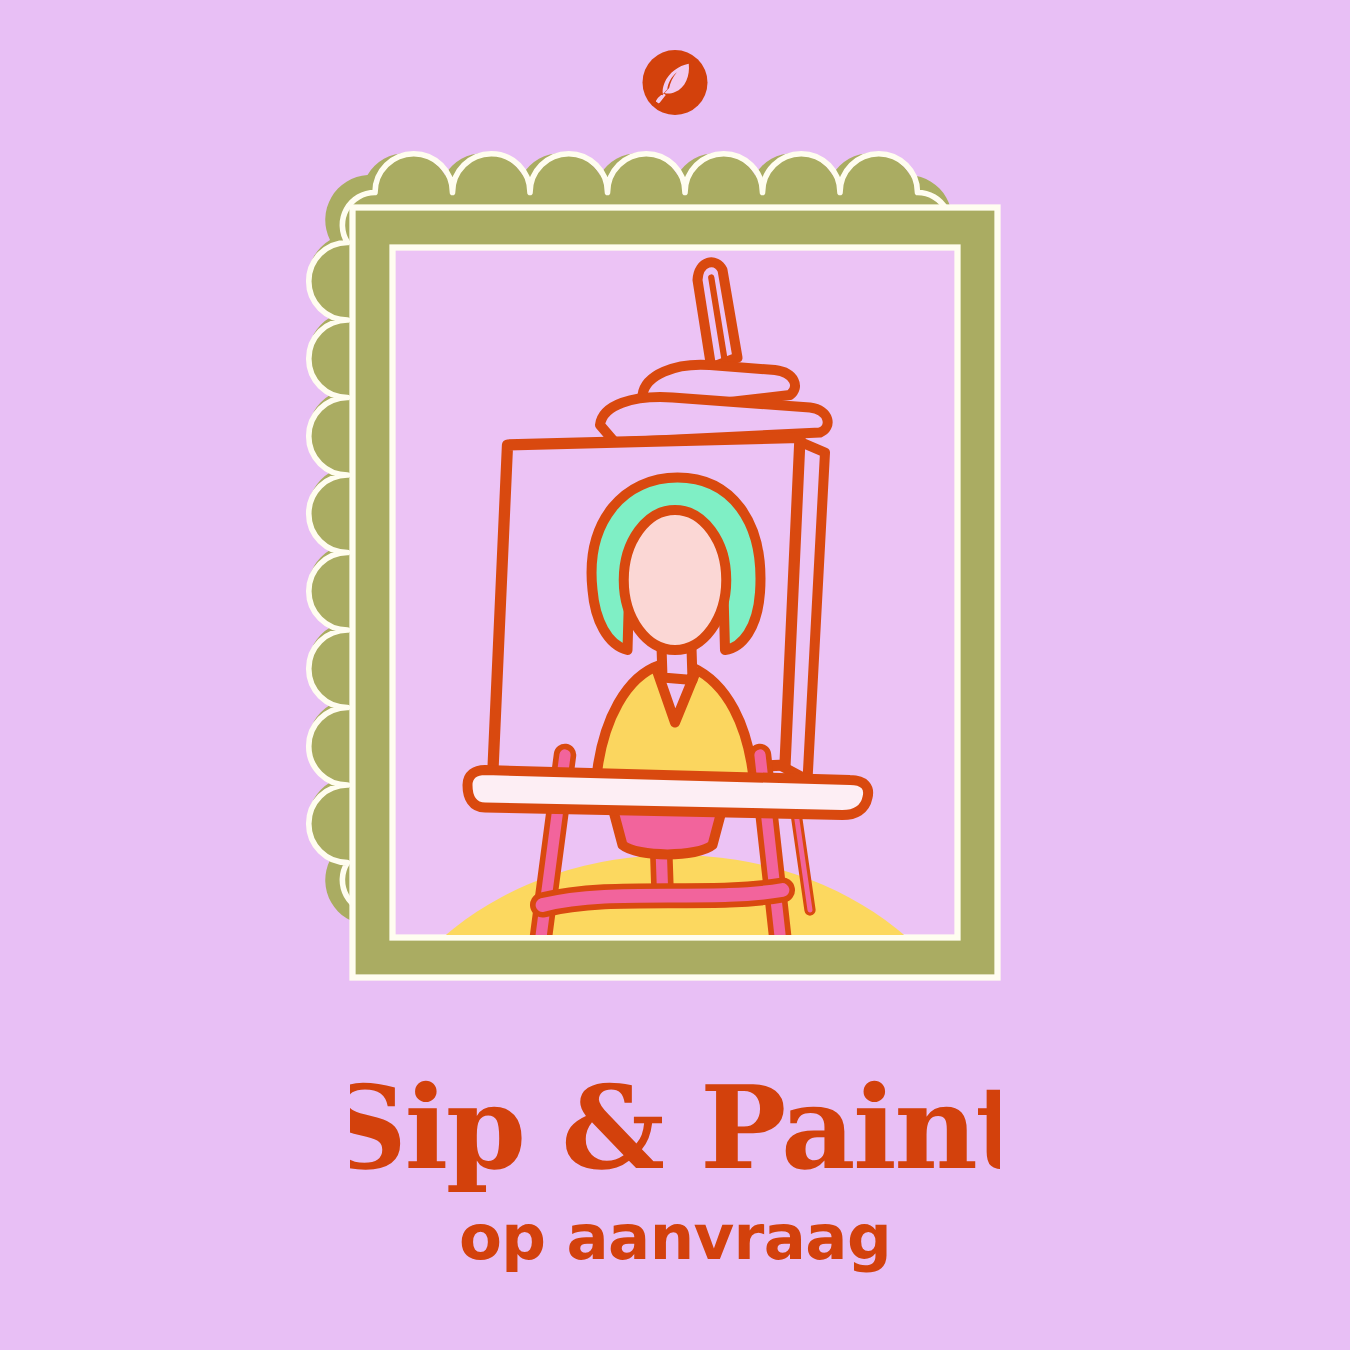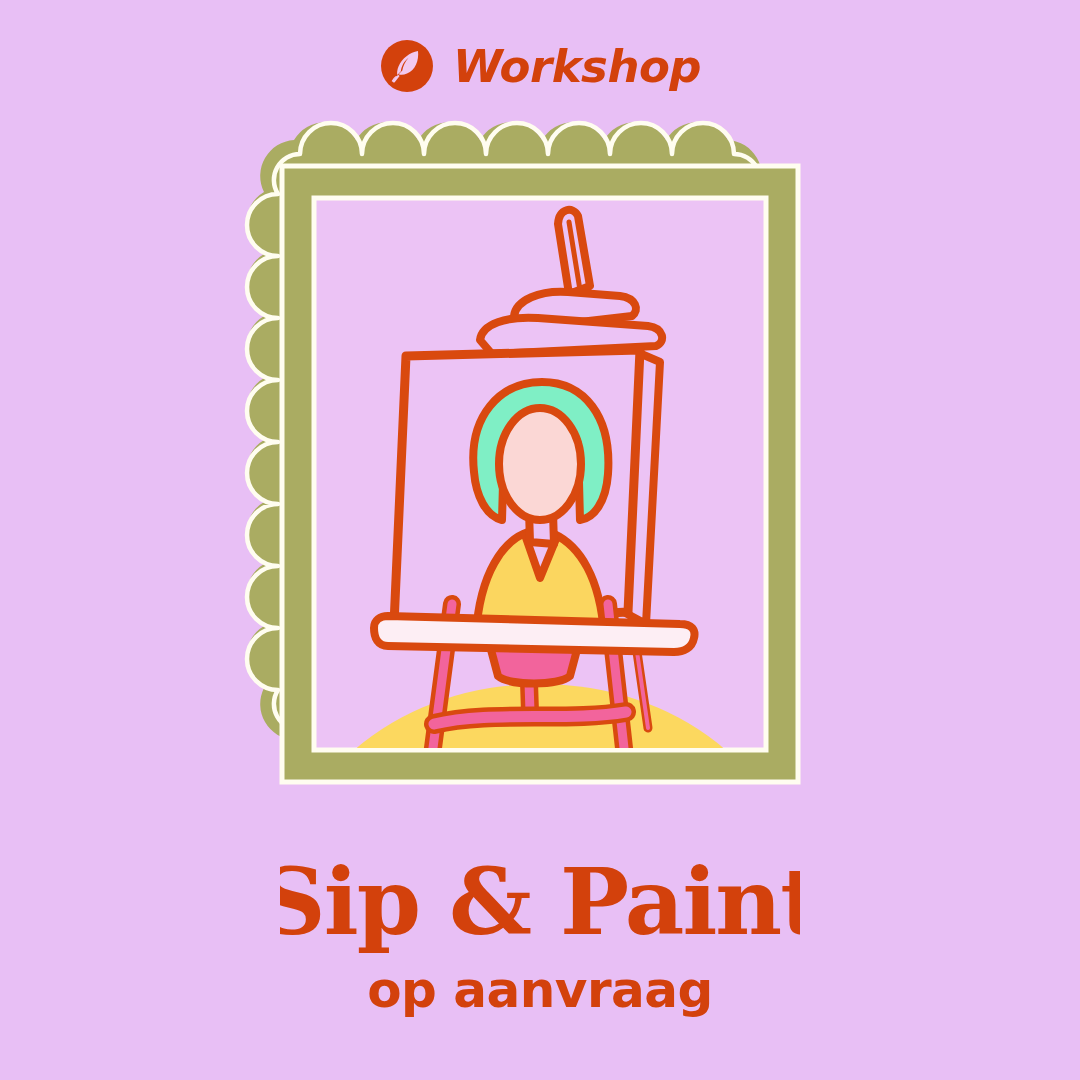--- a/index.html
+++ b/index.html
@@ -96,21 +96,20 @@
 
 <div class="poster">
 
   <div class="brand">
     <svg class="brand-logo" viewBox="0 0 56 56" aria-hidden="true">
       <circle cx="28" cy="28" r="26" fill="#d3410c"></circle>
       <path d="M39 13c-8 1.5-16 7-19.5 15.5-1.3 3.2-1.7 6.3-1.2 8.6l3.6-3.8c.3-4.8 3.2-10 7.6-13.6-3.3 3.8-5.5 8.6-6.2 12.7l-3.7 3.9c2.2.9 5.3.7 8.4-.7C36.4 32.5 40.1 22.3 39 13Z" fill="#f2c9ef"></path>
       <path d="M19.1 36.8 14 42.5c-.5.6-.4 1.4.2 1.8.5.4 1.3.3 1.7-.3l4.7-6.1-1.5-1.1Z" fill="#f2c9ef"></path>
       <path d="M17.3 38.6c-1.6 1.2-3 2.7-3.9 4.4" stroke="#f2c9ef" stroke-width="1.3" fill="none" stroke-linecap="round"></path>
     </svg>
-    <div class="brand-name">Workshop</div>
   </div>
 
   <div class="frame-wrap">
     <svg class="frame-svg" viewBox="0 0 624 740" aria-hidden="true">
       <defs>
 
         <clipPath id="innerArtClip">
           <rect x="88" y="96" width="448" height="548"></rect>
         </clipPath>
       </defs>

